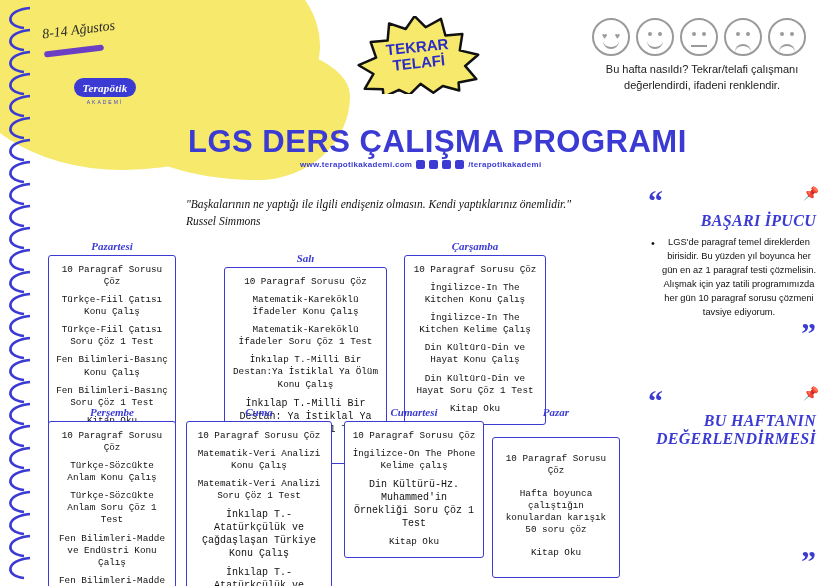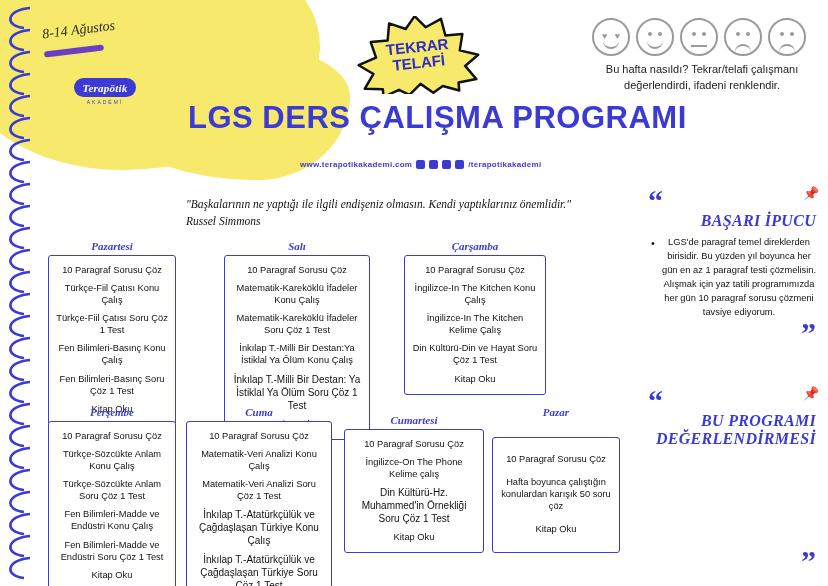--- a/index.html
+++ b/index.html
@@ -85,21 +85,21 @@
   .mouth.sad{ border-top:2.5px solid #9a9a9a; border-radius:12px 12px 0 0; top:24px; height:8px;}
   .heart-eye{ position:absolute; top:11px; font-size:9px; color:#9a9a9a; }
 
   .hafta-note{
     position:absolute; right:20px; top:62px; width:212px; z-index:7;
     font-size:11px; color:#222; text-align:center; line-height:1.45;
   }
 
   
   .main-title{
-    position:absolute; left:188px; top:100px; z-index:7;
+    position:absolute; left:188px; top:124px; z-index:7;
     font-size:31px; font-weight:bold; color:#3b3bd4;
     letter-spacing:.5px;
     font-family:"Liberation Sans", sans-serif;
   }
   .site-line{
     position:absolute; left:300px; top:160px; z-index:7;
     font-size:8px; font-weight:bold; color:#3b3bd4; letter-spacing:.3px;
     display:flex; align-items:center; gap:4px;
   }
   .sicon{ width:9px; height:9px; border-radius:2px; background:#3b3bd4; display:inline-block;}
@@ -112,21 +112,21 @@
   }
   .quote-author{ display:block; }
 
   
   .day-title{
     font-family:"Liberation Serif", serif; font-style:italic; font-weight:bold;
     font-size:11px; color:#3b3bd4; text-align:center; margin-bottom:3px;
   }
   .day-box{
     border:1.6px solid #3b3bd4; border-radius:3px;
-    padding:5px 5px 6px; background:#fff;
+    padding:5px 5px 6px; background:#fff;font-family:Liberation Mono, monospace;
   }
   .day-box .item{
     font-size:9.3px; color:#111; text-align:center; line-height:1.3;
     padding:3px 2px;
   }
   .day-box .item.sm{ font-size:10px; }
   .day-col{ position:absolute; z-index:7; }
 
   
   .side-title{
@@ -255,38 +255,39 @@
   <div class="day-box">
     <div class="item">10 Paragraf Sorusu Çöz</div>
     <div class="item">Türkçe-Fiil Çatısı Konu Çalış</div>
     <div class="item">Türkçe-Fiil Çatısı Soru Çöz 1 Test</div>
     <div class="item">Fen Bilimleri-Basınç Konu Çalış</div>
     <div class="item">Fen Bilimleri-Basınç Soru Çöz 1 Test</div>
     <div class="item">Kitap Oku</div>
   </div>
 </div>
 
-<div class="day-col" style="left:224px; top:240px; width:146px;">
+<div class="day-col" style="left:224px; top:252px; width:163px;">
   <div class="day-title">Salı</div>
   <div class="day-box">
     <div class="item">10 Paragraf Sorusu Çöz</div>
     <div class="item">Matematik-Kareköklü İfadeler Konu Çalış</div>
     <div class="item">Matematik-Kareköklü İfadeler Soru Çöz 1 Test</div>
     <div class="item">İnkılap T.-Milli Bir Destan:Ya İstiklal Ya Ölüm Konu Çalış</div>
     <div class="item sm">İnkılap T.-Milli Bir Destan: Ya İstiklal Ya Ölüm Soru Çöz 1 Test</div>
     <div class="item">Kitap Oku</div>
   </div>
 </div>
 
 <div class="day-col" style="left:404px; top:240px; width:142px;">
   <div class="day-title">Çarşamba</div>
   <div class="day-box">
     <div class="item">10 Paragraf Sorusu Çöz</div>
     <div class="item">İngilizce-In The Kitchen Konu Çalış</div>
     <div class="item">İngilizce-In The Kitchen Kelime Çalış</div>
+    <div class="item">Din Kültürü-Din ve Hayat Konu Çalış</div>
     <div class="item">Din Kültürü-Din ve Hayat Soru Çöz 1 Test</div>
     <div class="item">Kitap Oku</div>
   </div>
 </div>
 
 <div class="day-col" style="left:48px; top:406px; width:128px;">
   <div class="day-title">Perşembe</div>
   <div class="day-box">
     <div class="item">10 Paragraf Sorusu Çöz</div>
     <div class="item">Türkçe-Sözcükte Anlam Konu Çalış</div>
@@ -302,21 +303,21 @@
   <div class="day-box">
     <div class="item">10 Paragraf Sorusu Çöz</div>
     <div class="item">Matematik-Veri Analizi Konu Çalış</div>
     <div class="item">Matematik-Veri Analizi Soru Çöz 1 Test</div>
     <div class="item sm">İnkılap T.-Atatürkçülük ve Çağdaşlaşan Türkiye Konu Çalış</div>
     <div class="item sm">İnkılap T.-Atatürkçülük ve Çağdaşlaşan Türkiye Soru Çöz 1 Test</div>
     <div class="item">Kitap Oku</div>
   </div>
 </div>
 
-<div class="day-col" style="left:344px; top:406px; width:140px;margin-top:8px;">
+<div class="day-col" style="left:344px; top:406px; width:140px;">
   <div class="day-title">Cumartesi</div>
   <div class="day-box">
     <div class="item">10 Paragraf Sorusu Çöz</div>
     <div class="item">İngilizce-On The Phone Kelime çalış</div>
     <div class="item sm">Din Kültürü-Hz. Muhammed'in Örnekliği Soru Çöz 1 Test</div>
     <div class="item">Kitap Oku</div>
   </div>
 </div>
 
 <div class="day-col" style="left:492px; top:406px; width:128px;">
@@ -331,17 +332,17 @@
 <div class="side-box" style="left:648px; top:192px; width:168px;">
   <div class="qmark">“</div>
   <div class="side-title" style="margin:2px 0 6px;">BAŞARI İPUCU</div>
   <div class="tip-body">LGS'de paragraf temel direklerden birisidir. Bu yüzden yıl boyunca her gün en az 1 paragraf testi çözmelisin. Alışmak için yaz tatili programımızda her gün 10 paragraf sorusu çözmeni tavsiye ediyorum.</div>
   <div class="qmark" style="text-align:right; margin-top:4px;">”</div>
   <span class="pin" style="right:-4px; top:-6px;">📌</span>
 </div>
 
 <div class="side-box" style="left:648px; top:392px; width:168px; height:184px;">
   <div class="qmark">“</div>
-  <div class="side-title" style="margin-top:2px;">BU PROGRAMI</div>
+  <div class="side-title" style="margin-top:2px;">BU HAFTANIN</div>
   <div class="side-title">DEĞERLENDİRMESİ</div>
   <div class="qmark" style="position:absolute; right:0; bottom:6px;">”</div>
   <span class="pin" style="right:-4px; top:-6px;">📌</span>
 </div>
 
 </body></html>

